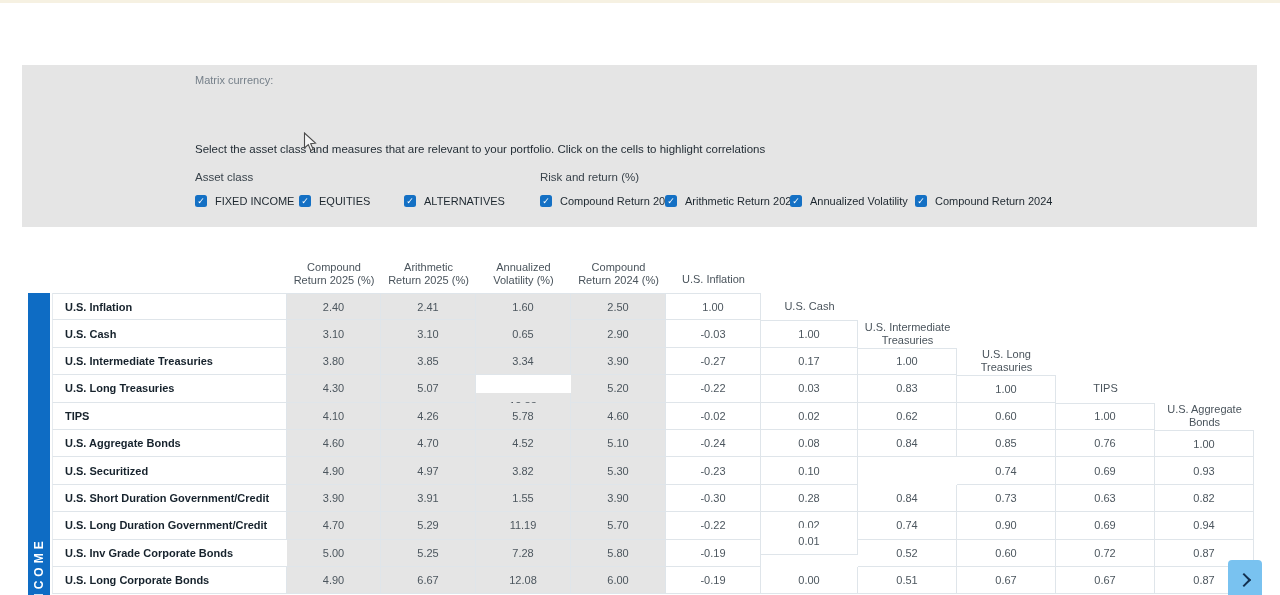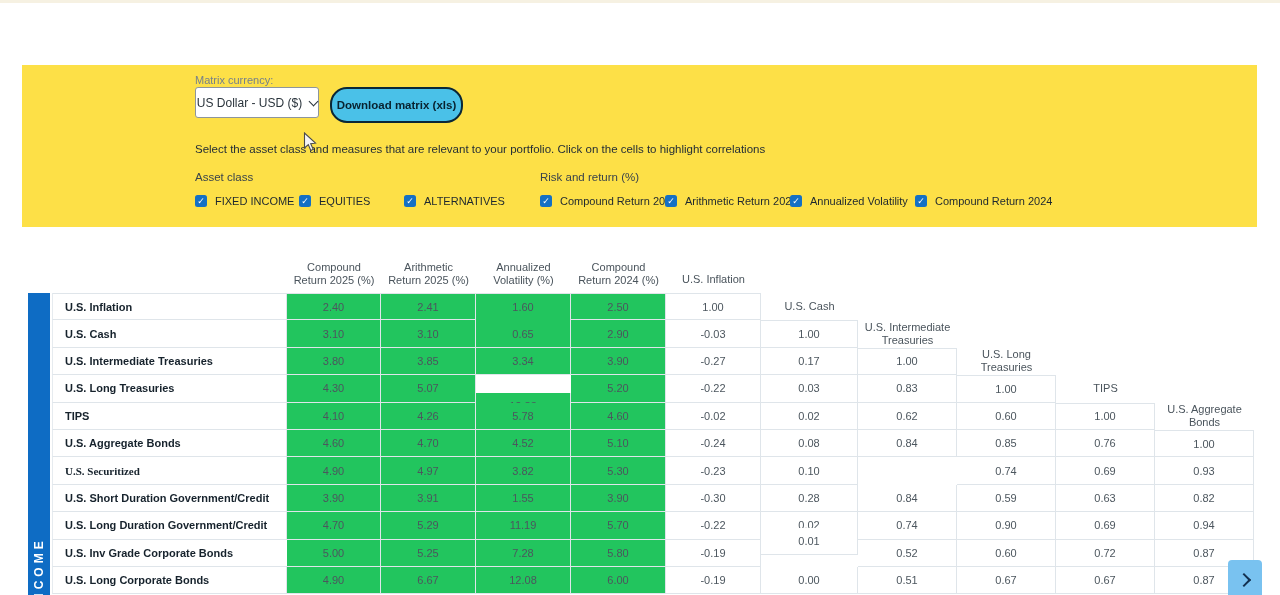--- a/index.html
+++ b/index.html
@@ -1,21 +1,21 @@
 <!DOCTYPE html>
 <html><head>
 <meta charset="utf-8">
 <style>
   html,body{margin:0;padding:0;}
   body{
     position:relative;width:1280px;height:595px;overflow:hidden;background:#ffffff;
     font-family:"Liberation Sans",sans-serif;-webkit-font-smoothing:antialiased;
   }
   .top-strip{position:absolute;left:0;top:0;width:1280px;height:3px;background:#f6f1e2;}
-  .panel{position:absolute;left:22px;top:65px;width:1235px;height:162px;background:#fde047;}
+  .panel{position:absolute;left:22px;top:65px;width:1235px;height:162px;background:#e5e5e5;}
   .panel .lbl-currency{position:absolute;left:173px;top:9px;font-size:11px;color:#76808a;}
   .dropdown{
     position:absolute;left:173px;top:22px;width:122px;height:29px;background:#ffffff;
     border:1px solid #8d959c;border-radius:3px;display:flex;align-items:center;justify-content:center;
     font-size:12px;color:#2a343c;cursor:pointer;
   }
   .dropdown .caret{width:6px;height:6px;border-right:1.4px solid #2a343c;border-bottom:1.4px solid #2a343c;
     transform:rotate(45deg);display:inline-block;margin-left:8px;margin-top:-3px;}
   .btn-download{
     position:absolute;left:308px;top:22px;width:129px;height:32px;background:#4ac1e8;
@@ -29,21 +29,21 @@
     width:12px;height:12px;border-radius:2.5px;background:#1470c4;color:#ffffff;
     font-size:9px;line-height:12px;text-align:center;display:inline-block;flex:0 0 auto;
   }
   .check-label{margin-left:8px;font-size:11px;color:#1d272f;}
   
   .cell{position:absolute;box-sizing:border-box;display:flex;align-items:center;justify-content:center;
     font-size:11px;color:#4c565e;border-right:1px solid #dfe5ea;border-bottom:1px solid #dfe5ea;background:#ffffff;}
   .cell.t{border-top:1px solid #dfe5ea;}
   .cell.l{border-left:1px solid #e6ebef;}
   .cell.rowlabel{justify-content:flex-start;padding-left:12px;font-weight:bold;color:#16222c;background:#ffffff;}
-  .cell.measure{background:#22c55e;}
+  .cell.measure{background:#e5e5e5;}
   .hdr{position:absolute;box-sizing:border-box;display:flex;align-items:flex-end;justify-content:center;
     text-align:center;font-size:11px;line-height:13px;color:#4a545c;white-space:pre-line;padding-bottom:6px;}
   .corr-head{position:absolute;box-sizing:border-box;display:flex;align-items:center;justify-content:center;
     text-align:center;font-size:11px;line-height:13px;color:#4a545c;white-space:pre-line;}
   .group-bar{position:absolute;left:28px;top:293px;width:22px;height:302px;background:#0e6cc4;overflow:hidden;}
   .group-bar .rot{
     position:absolute;left:4px;top:379px;transform-origin:0 0;transform:rotate(-90deg);
     white-space:nowrap;color:#ffffff;font-size:12px;font-weight:bold;letter-spacing:4px;
   }
   .scroll-btn{
@@ -54,25 +54,20 @@
     transform:rotate(45deg);margin-left:-3px;}
   .cursor{position:absolute;left:303px;top:132px;pointer-events:none;}
 </style>
 </head>
 <body>
 
 <div class="top-strip"></div>
 
 <div class="panel">
   <div class="lbl-currency">Matrix currency:</div>
-  <div class="dropdown">
-    <span>US Dollar - USD ($)</span>
-    <span class="caret"></span>
-  </div>
-  <div class="btn-download">Download matrix (xls)</div>
   <div class="instruction">Select the asset class and measures that are relevant to your portfolio. Click on the cells to highlight correlations</div>
   <div class="section-label" style="left:173px;">Asset class</div>
   <div class="section-label" style="left:518px;">Risk and return (%)</div>
   <div id="asset-checks">
       <div class="check-item" style="left: 173px;">
         <span class="checkbox">✓</span>
         <span class="check-label">FIXED INCOME</span>
       </div>
       <div class="check-item" style="left: 277px;">
         <span class="checkbox">✓</span>
@@ -135,21 +130,21 @@
     <div class="cell rowlabel l" style="left: 52px; top: 402.6px; width: 235px; height: 27.4px;">TIPS</div>
     <div class="cell measure" style="left: 287px; top: 402.6px; width: 94px; height: 27.4px;">4.10</div>
     <div class="cell measure" style="left: 381px; top: 402.6px; width: 95px; height: 27.4px;">4.26</div>
     <div class="cell measure" style="left: 476px; top: 402.6px; width: 95px; height: 27.4px;">5.78</div>
     <div class="cell measure" style="left: 571px; top: 402.6px; width: 95px; height: 27.4px;">4.60</div>
     <div class="cell rowlabel l" style="left: 52px; top: 430px; width: 235px; height: 27.4px;">U.S. Aggregate Bonds</div>
     <div class="cell measure" style="left: 287px; top: 430px; width: 94px; height: 27.4px;">4.60</div>
     <div class="cell measure" style="left: 381px; top: 430px; width: 95px; height: 27.4px;">4.70</div>
     <div class="cell measure" style="left: 476px; top: 430px; width: 95px; height: 27.4px;">4.52</div>
     <div class="cell measure" style="left: 571px; top: 430px; width: 95px; height: 27.4px;">5.10</div>
-    <div class="cell rowlabel l" style="left: 52px; top: 457.4px; width: 235px; height: 27.4px; font-family: Liberation Serif, serif;">U.S. Securitized</div>
+    <div class="cell rowlabel l" style="left: 52px; top: 457.4px; width: 235px; height: 27.4px;">U.S. Securitized</div>
     <div class="cell measure" style="left: 287px; top: 457.4px; width: 94px; height: 27.4px;">4.90</div>
     <div class="cell measure" style="left: 381px; top: 457.4px; width: 95px; height: 27.4px;">4.97</div>
     <div class="cell measure" style="left: 476px; top: 457.4px; width: 95px; height: 27.4px;">3.82</div>
     <div class="cell measure" style="left: 571px; top: 457.4px; width: 95px; height: 27.4px;">5.30</div>
     <div class="cell rowlabel l" style="left: 52px; top: 484.8px; width: 235px; height: 27.4px;">U.S. Short Duration Government/Credit</div>
     <div class="cell measure" style="left: 287px; top: 484.8px; width: 94px; height: 27.4px;">3.90</div>
     <div class="cell measure" style="left: 381px; top: 484.8px; width: 95px; height: 27.4px;">3.91</div>
     <div class="cell measure" style="left: 476px; top: 484.8px; width: 95px; height: 27.4px;">1.55</div>
     <div class="cell measure" style="left: 571px; top: 484.8px; width: 95px; height: 27.4px;">3.90</div>
     <div class="cell rowlabel l" style="left: 52px; top: 512.2px; width: 235px; height: 27.4px;">U.S. Long Duration Government/Credit</div>
@@ -200,21 +195,21 @@
     <div class="cell corr" style="left: 858px; top: 484.8px; width: 99px; height: 27.4px;">0.84</div>
     <div class="cell corr" style="left: 858px; top: 512.2px; width: 99px; height: 27.4px;">0.74</div>
     <div class="cell corr" style="left: 858px; top: 539.6px; width: 99px; height: 27.4px;">0.52</div>
     <div class="cell corr" style="left: 858px; top: 567px; width: 99px; height: 27.4px;">0.51</div>
     <div class="corr-head" style="left: 957px; top: 347.8px; width: 99px; height: 27.4px;">U.S. Long
 Treasuries</div>
     <div class="cell corr t" style="left: 957px; top: 375.2px; width: 99px; height: 27.4px;">1.00</div>
     <div class="cell corr" style="left: 957px; top: 402.6px; width: 99px; height: 27.4px;">0.60</div>
     <div class="cell corr" style="left: 957px; top: 430px; width: 99px; height: 27.4px;">0.85</div>
     <div class="cell corr" style="left: 957px; top: 457.4px; width: 99px; height: 27.4px;">0.74</div>
-    <div class="cell corr" style="left: 957px; top: 484.8px; width: 99px; height: 27.4px;">0.59</div>
+    <div class="cell corr" style="left: 957px; top: 484.8px; width: 99px; height: 27.4px;">0.73</div>
     <div class="cell corr" style="left: 957px; top: 512.2px; width: 99px; height: 27.4px;">0.90</div>
     <div class="cell corr" style="left: 957px; top: 539.6px; width: 99px; height: 27.4px;">0.60</div>
     <div class="cell corr" style="left: 957px; top: 567px; width: 99px; height: 27.4px;">0.67</div>
     <div class="corr-head" style="left: 1056px; top: 375.2px; width: 99px; height: 27.4px;">TIPS</div>
     <div class="cell corr t" style="left: 1056px; top: 402.6px; width: 99px; height: 27.4px;">1.00</div>
     <div class="cell corr" style="left: 1056px; top: 430px; width: 99px; height: 27.4px;">0.76</div>
     <div class="cell corr" style="left: 1056px; top: 457.4px; width: 99px; height: 27.4px;">0.69</div>
     <div class="cell corr" style="left: 1056px; top: 484.8px; width: 99px; height: 27.4px;">0.63</div>
     <div class="cell corr" style="left: 1056px; top: 512.2px; width: 99px; height: 27.4px;">0.69</div>
     <div class="cell corr" style="left: 1056px; top: 539.6px; width: 99px; height: 27.4px;">0.72</div>

